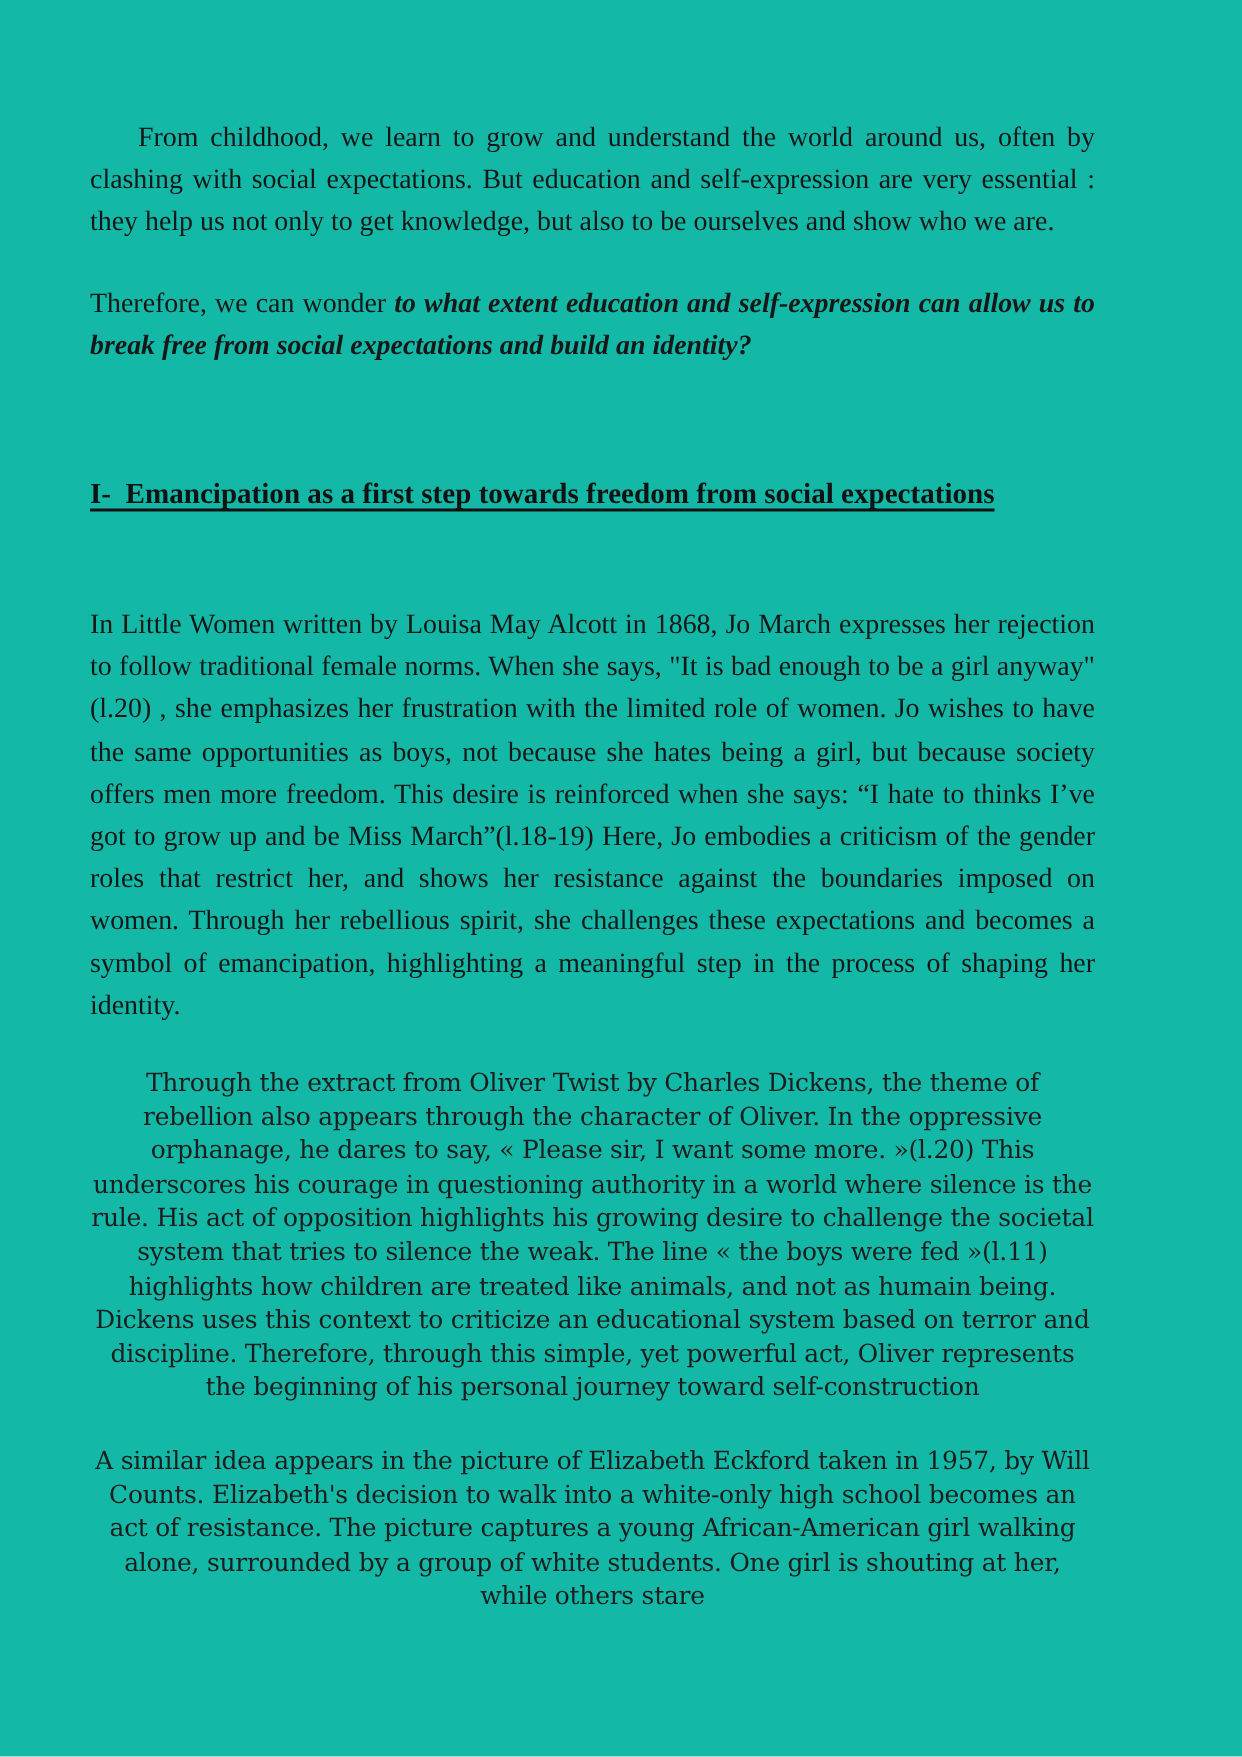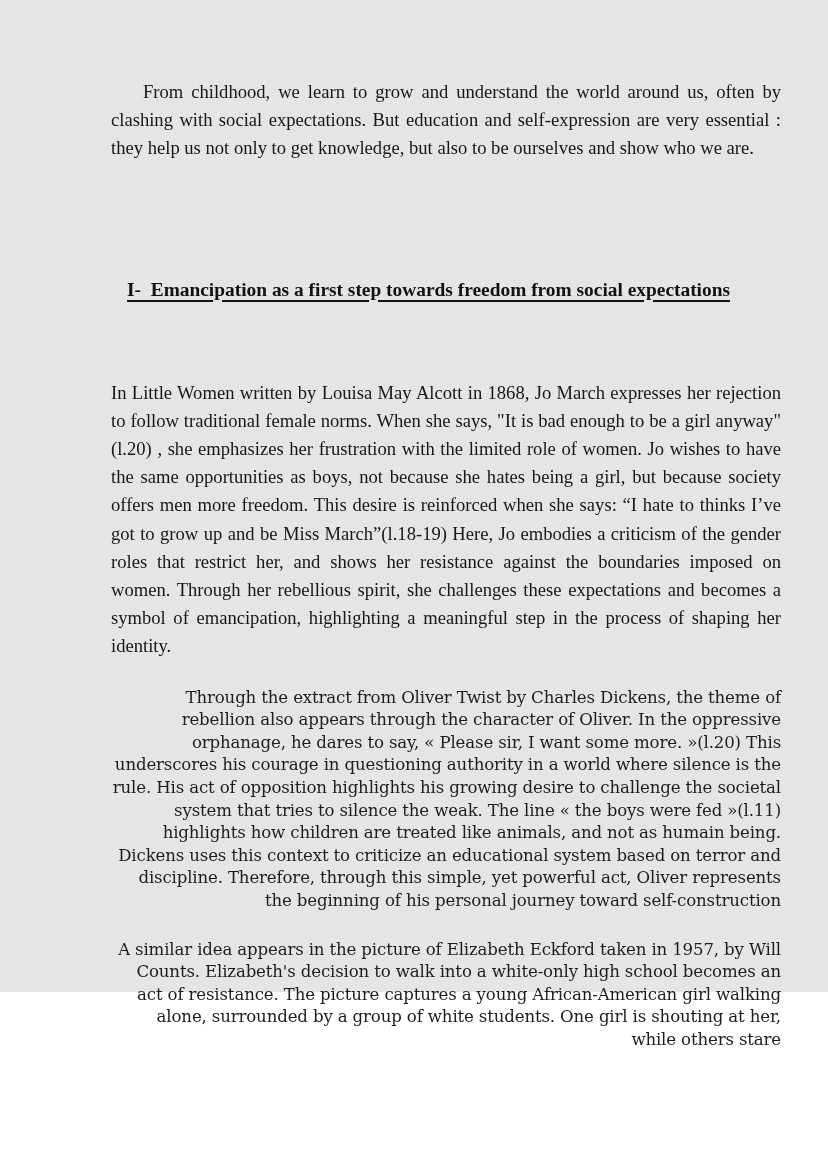--- a/index.html
+++ b/index.html
@@ -15,24 +15,24 @@
     font-family: "Liberation Serif", "DejaVu Serif", serif;
     color: #171717;
     -webkit-font-smoothing: antialiased;
   }
 
   .page {
     position: absolute;
     left: 0;
     top: 0;
     width: 828px;
-    height: 992px;
-    background: #e5e5e5;
+    height: 1171px;
+    background: #14b8a6;
     box-sizing: border-box;
-    padding: 78px 79px 0 111px;
+    padding: 78px 79px 0 60px;
   }
 
   .doc-body {
     width: 670px;
   }
 
   
   p.times {
     font-family: "Liberation Serif", "DejaVu Serif", serif;
     font-size: 18.6px;
@@ -42,35 +42,35 @@
     margin: 0;
     color: #171717;
   }
   p.times.indent { text-indent: 32px; }
 
   
   p.modern {
     font-family: "DejaVu Serif", "Liberation Serif", serif;
     font-size: 16.6px;
     line-height: 22.6px;
-    text-align: right;
+    text-align: center;
     margin: 0;
     color: #1d1d1d;
     letter-spacing: -0.15px;
   }
   .gap-md  { height: 26px; }
   .gap-lg  { height: 34px; }
   .gap-xl  { height: 46px; }
 
   h2.section-heading {
     font-family: "Liberation Serif", "DejaVu Serif", serif;
     font-size: 19.4px;
     line-height: 26px;
     font-weight: bold;
-    margin: 16px;
+    margin: 0;
     text-decoration: underline;
     text-underline-offset: 4px;
     text-decoration-thickness: 1.6px;
     display: inline-block;
     white-space: pre;
     color: #121212;
   }
 
   b, strong { font-weight: bold; }
   .bi { font-weight: bold; font-style: italic; }
@@ -78,20 +78,21 @@
 </head>
 <body>
 
 <div class="page">
   <div class="doc-body">
 
     <p class="times indent">From childhood, we learn to grow and understand the world around us, often by clashing with social expectations. But education and self-expression are very essential : they help us not only to get knowledge, but also to be ourselves and show who we are.</p>
 
     <div class="gap-md"></div>
 
+    <p class="times"><span>Therefore, we can wonder </span><span class="bi">to what extent education and self-expression can allow us to break free from social expectations and build an identity?</span></p>
 
     <div class="gap-md"></div>
 
 
     <div class="gap-xl"></div>
 
     <h2 class="section-heading">I-  Emancipation as a first step towards freedom from social expectations</h2>
 
     <div class="gap-lg"></div>
 

